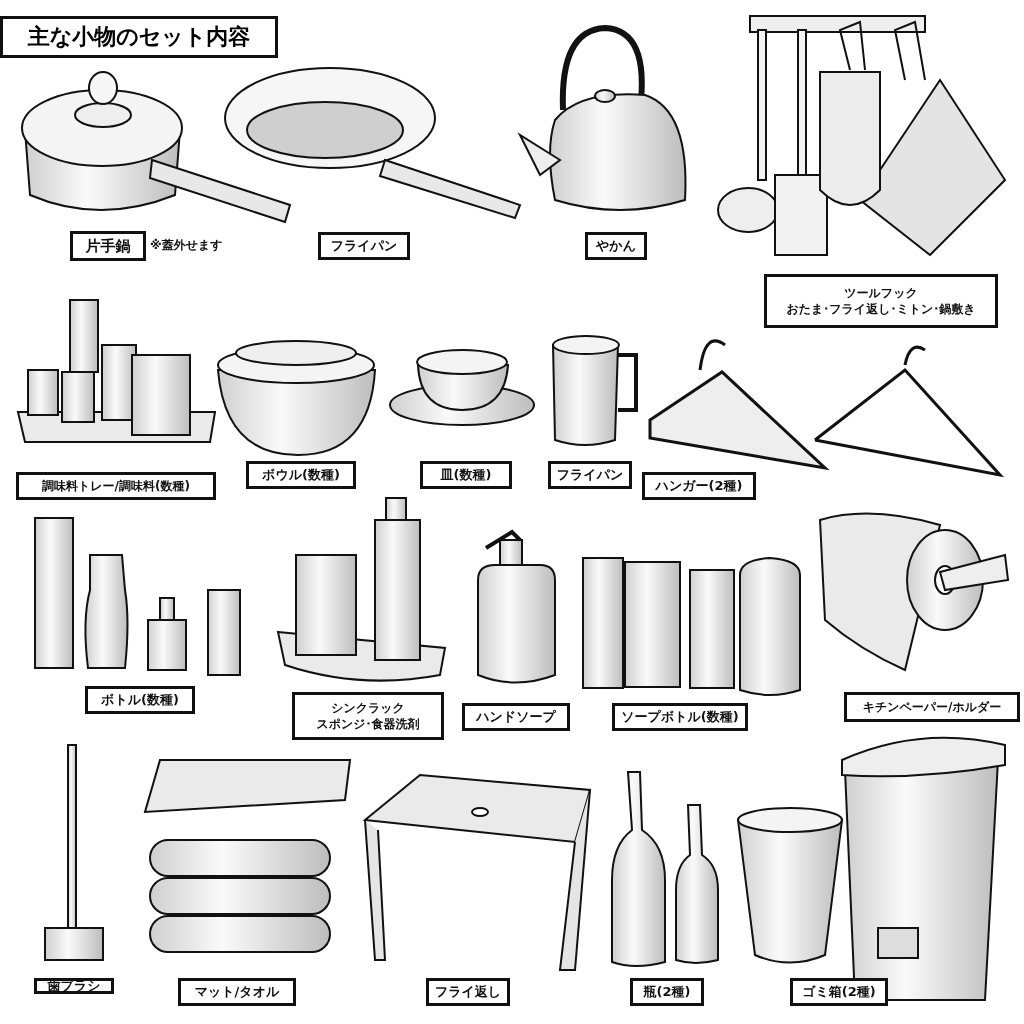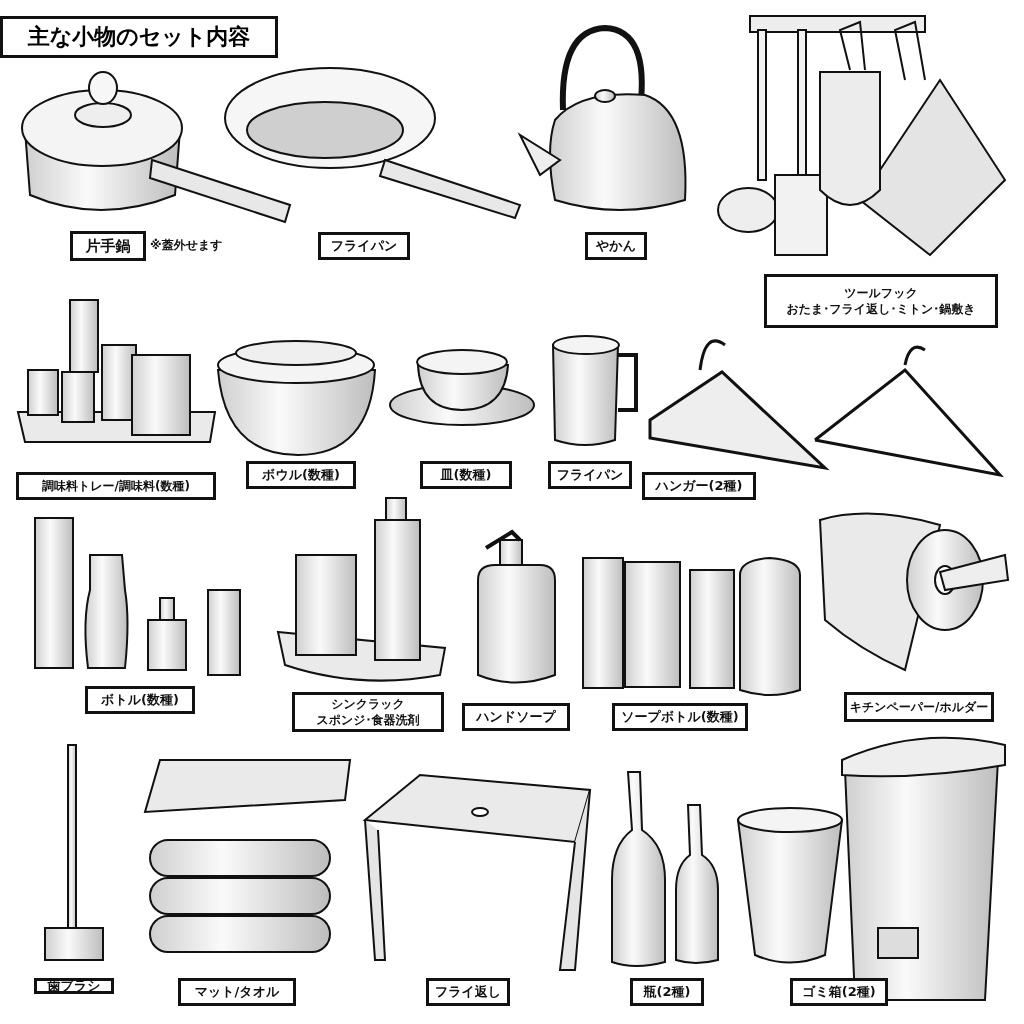--- a/index.html
+++ b/index.html
@@ -167,24 +167,24 @@
 <div class="lbl" style="left:764px;top:274px;width:234px;height:54px;font-size:12px">
   <span>ツールフック</span>
   <span>おたま･フライ返し･ミトン･鍋敷き</span>
 </div>
 <div class="lbl" style="left:16px;top:472px;width:200px;height:28px;font-size:12px">調味料トレー/調味料(数種)</div>
 <div class="lbl" style="left:246px;top:461px;width:110px;height:28px">ボウル(数種)</div>
 <div class="lbl" style="left:420px;top:461px;width:92px;height:28px">皿(数種)</div>
 <div class="lbl" style="left:548px;top:461px;width:84px;height:28px">フライパン</div>
 <div class="lbl" style="left:642px;top:472px;width:114px;height:28px">ハンガー(2種)</div>
 <div class="lbl" style="left:85px;top:686px;width:110px;height:28px">ボトル(数種)</div>
-<div class="lbl" style="left:292px;top:692px;width:152px;height:40px;font-size:12px">
+<div class="lbl" style="left:292px;top:692px;width:152px;height:48px;font-size:12px">
     <span>シンクラック</span>
     <span>スポンジ･食器洗剤</span>
   </div>
 <div class="lbl" style="left:462px;top:703px;width:108px;height:28px">ハンドソープ</div>
 <div class="lbl" style="left:612px;top:703px;width:136px;height:28px">ソープボトル(数種)</div>
-<div class="lbl" style="left:844px;top:692px;width:150px;height:30px;font-size:12px">キチンペーパー/ホルダー</div>
+<div class="lbl" style="left:844px;top:692px;width:176px;height:30px;font-size:12px">キチンペーパー/ホルダー</div>
 <div class="lbl" style="left:34px;top:978px;width:80px;height:16px">歯ブラシ</div>
 <div class="lbl" style="left:178px;top:978px;width:118px;height:28px">マット/タオル</div>
 <div class="lbl" style="left:426px;top:978px;width:84px;height:28px">フライ返し</div>
 <div class="lbl" style="left:630px;top:978px;width:74px;height:28px">瓶(2種)</div>
 <div class="lbl" style="left:790px;top:978px;width:98px;height:28px">ゴミ箱(2種)</div>
 
 </body></html>

